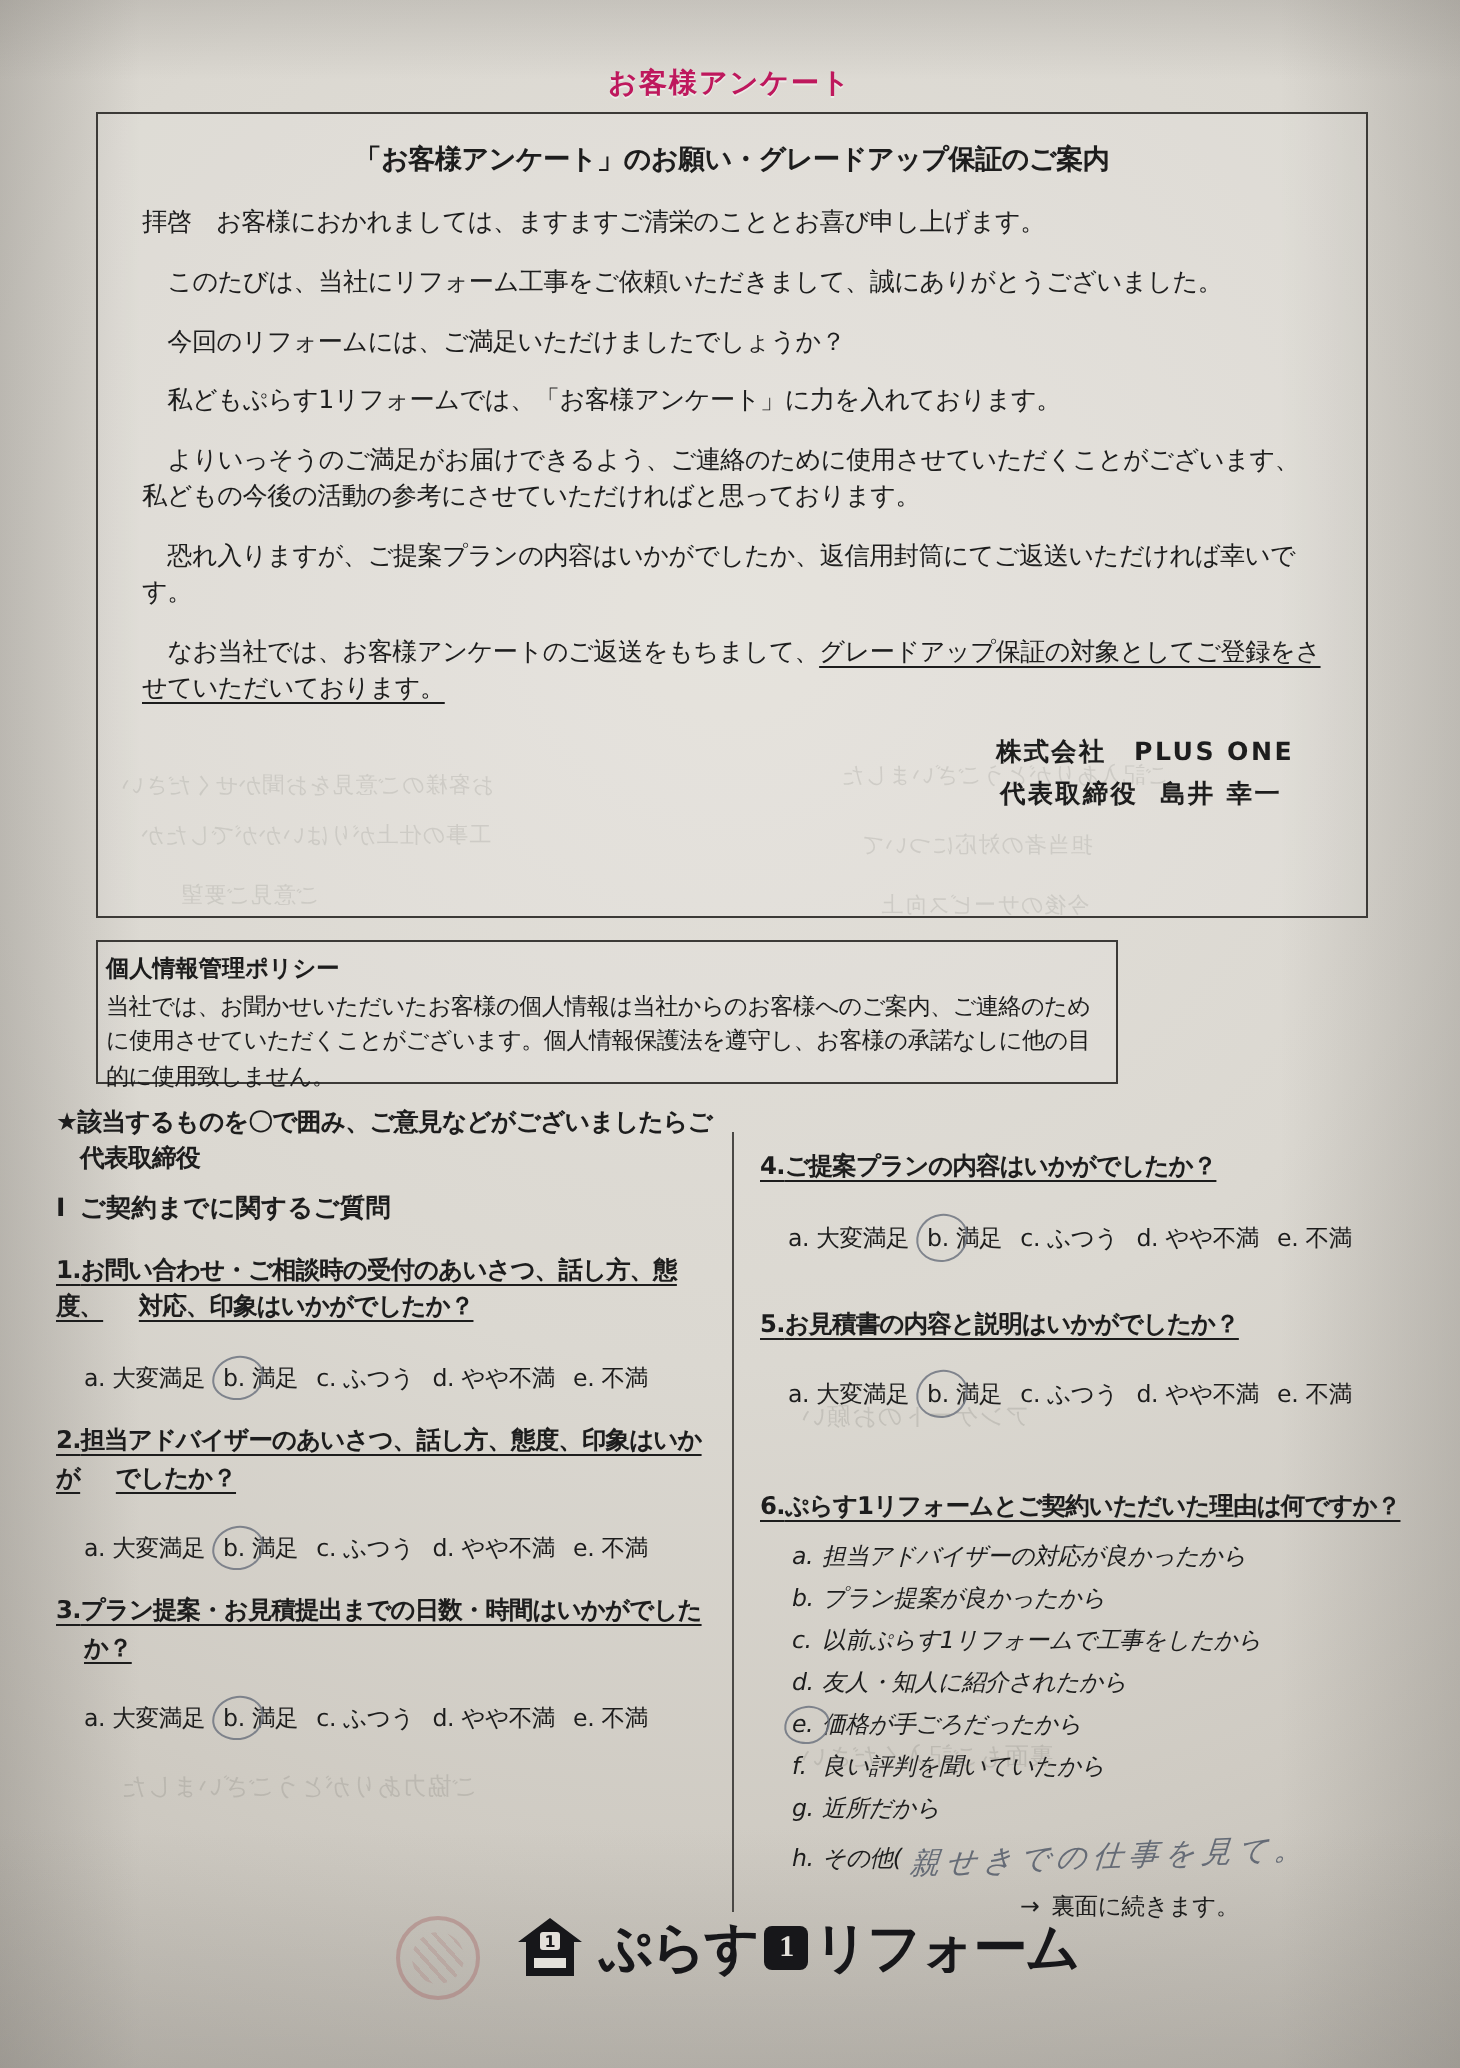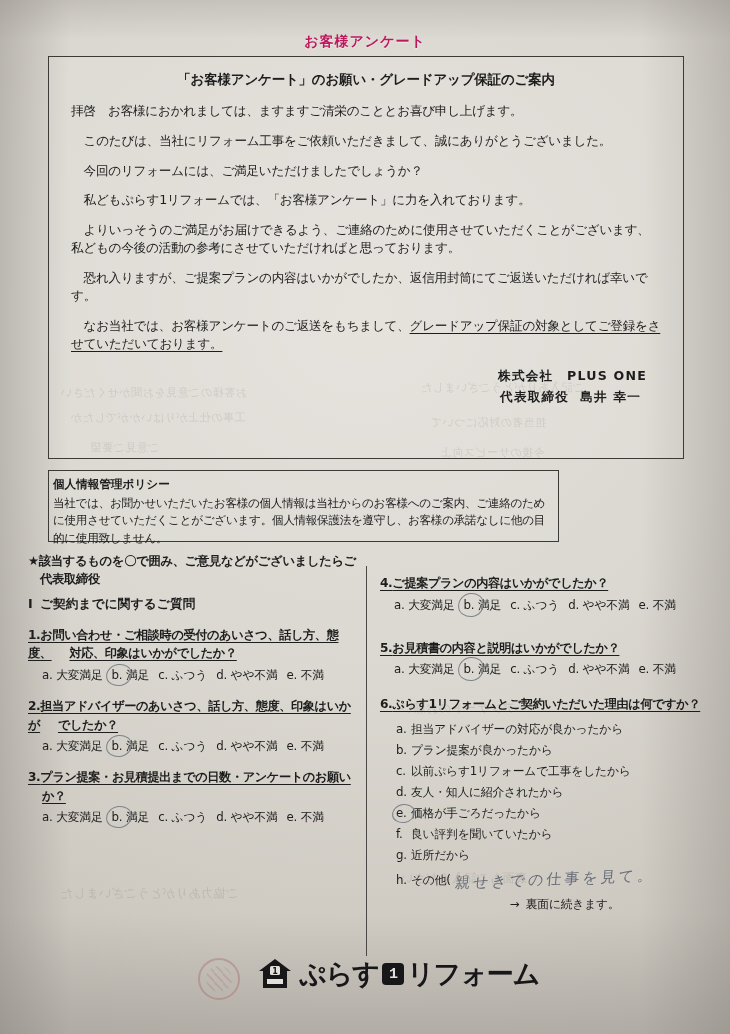--- a/index.html
+++ b/index.html
@@ -193,21 +193,21 @@
   }
   .q-text span.ql {
     display: inline;
     text-decoration: underline;
     text-underline-offset: 2.5px;
   }
   .q-text .wrap2 { display: block; padding-left: 14px; text-align: right; }
 
   .opts {
     font-size: 11.8px;
-    margin-top: 5px;
+    margin-top: 19px;
     padding-left: 14px;
     letter-spacing: -0.2px;
     position: relative;
     white-space: nowrap;
   }
   .opt { position: relative; display: inline-block; }
   .opt + .opt { margin-left: 9px; }
   .opt .key { font-family: "DejaVu Sans", "Liberation Sans", sans-serif; }
 
   
@@ -230,21 +230,21 @@
   }
 
   
   .opts-list {
     margin-top: 5px;
     padding-left: 16px;
     font-size: 11.8px;
     line-height: 1.78;
     letter-spacing: -0.2px;
   }
-  .opts-list .row { position: relative; }
+  .opts-list .row { position: relative; font-style: italic; }
   .opts-list .row .key { display: inline-block; min-width: 15px; }
   .opts-list .row.circled::after {
     left: -4px;
     top: 1px;
     width: 21px;
     height: 17px;
   }
   .other-row {
     position: relative;
     white-space: nowrap;
@@ -306,21 +306,21 @@
   .logo-house {
     position: relative;
     width: 34px;
     height: 32px;
   }
   .logo-text {
     font-size: 27px;
     font-weight: bold;
     letter-spacing: -1px;
     color: #17171a;
-    font-family: Liberation Mono, monospace;
+    font-family: Liberation Serif, serif;
     display: flex;
     align-items: center;
     gap: 1px;
   }
   .logo-one {
     display: inline-flex;
     align-items: center;
     justify-content: center;
     width: 22px;
     height: 22px;
@@ -404,21 +404,21 @@
           <span class="ql"><span>2.</span><span>担当アドバイザーのあいさつ、話し方、態度、印象はいかが</span></span>
           <span class="wrap2 ql">でしたか？</span>
         </div>
         <div class="opts">
           <span class="opt"><span class="key">a.</span> <span>大変満足</span></span><span class="opt circled"><span class="key">b.</span> <span>満足</span></span><span class="opt"><span class="key">c.</span> <span>ふつう</span></span><span class="opt"><span class="key">d.</span> <span>やや不満</span></span><span class="opt"><span class="key">e.</span> <span>不満</span></span>
         </div>
       </div>
 
       <div class="q">
         <div class="q-text">
-          <span class="ql"><span>3.</span><span>プラン提案・お見積提出までの日数・アンケートのお願い</span></span>
+          <span class="ql"><span>3.</span><span>プラン提案・お見積提出までの日数・時間はいかがでした</span></span>
           <span class="wrap2 ql">か？</span>
         </div>
         <div class="opts">
           <span class="opt"><span class="key">a.</span> <span>大変満足</span></span><span class="opt circled"><span class="key">b.</span> <span>満足</span></span><span class="opt"><span class="key">c.</span> <span>ふつう</span></span><span class="opt"><span class="key">d.</span> <span>やや不満</span></span><span class="opt"><span class="key">e.</span> <span>不満</span></span>
         </div>
       </div>
     </div>
 
     <div class="col-right">
 
@@ -433,21 +433,21 @@
 
       <div class="q" style="margin-top:25px">
         <div class="q-text">
           <span class="ql"><span>5.</span><span>お見積書の内容と説明はいかがでしたか？</span></span>
         </div>
         <div class="opts">
           <span class="opt"><span class="key">a.</span> <span>大変満足</span></span><span class="opt circled tall"><span class="key">b.</span> <span>満足</span></span><span class="opt"><span class="key">c.</span> <span>ふつう</span></span><span class="opt"><span class="key">d.</span> <span>やや不満</span></span><span class="opt"><span class="key">e.</span> <span>不満</span></span>
         </div>
       </div>
 
-      <div class="q" style="margin-top:17px">
+      <div class="q" style="margin-top:38px">
         <div class="q-text">
           <span class="ql"><span>6.</span><span>ぷらす1リフォームとご契約いただいた理由は何ですか？</span></span>
         </div>
         <div class="opts-list">
           <div class="row"><span class="key">a.</span><span>担当アドバイザーの対応が良かったから</span></div>
           <div class="row"><span class="key">b.</span><span>プラン提案が良かったから</span></div>
           <div class="row"><span class="key">c.</span><span>以前ぷらす1リフォームで工事をしたから</span></div>
           <div class="row"><span class="key">d.</span><span>友人・知人に紹介されたから</span></div>
           <div class="row circled"><span class="key">e.</span><span>価格が手ごろだったから</span></div>
           <div class="row"><span class="key">f.</span><span>良い評判を聞いていたから</span></div>

